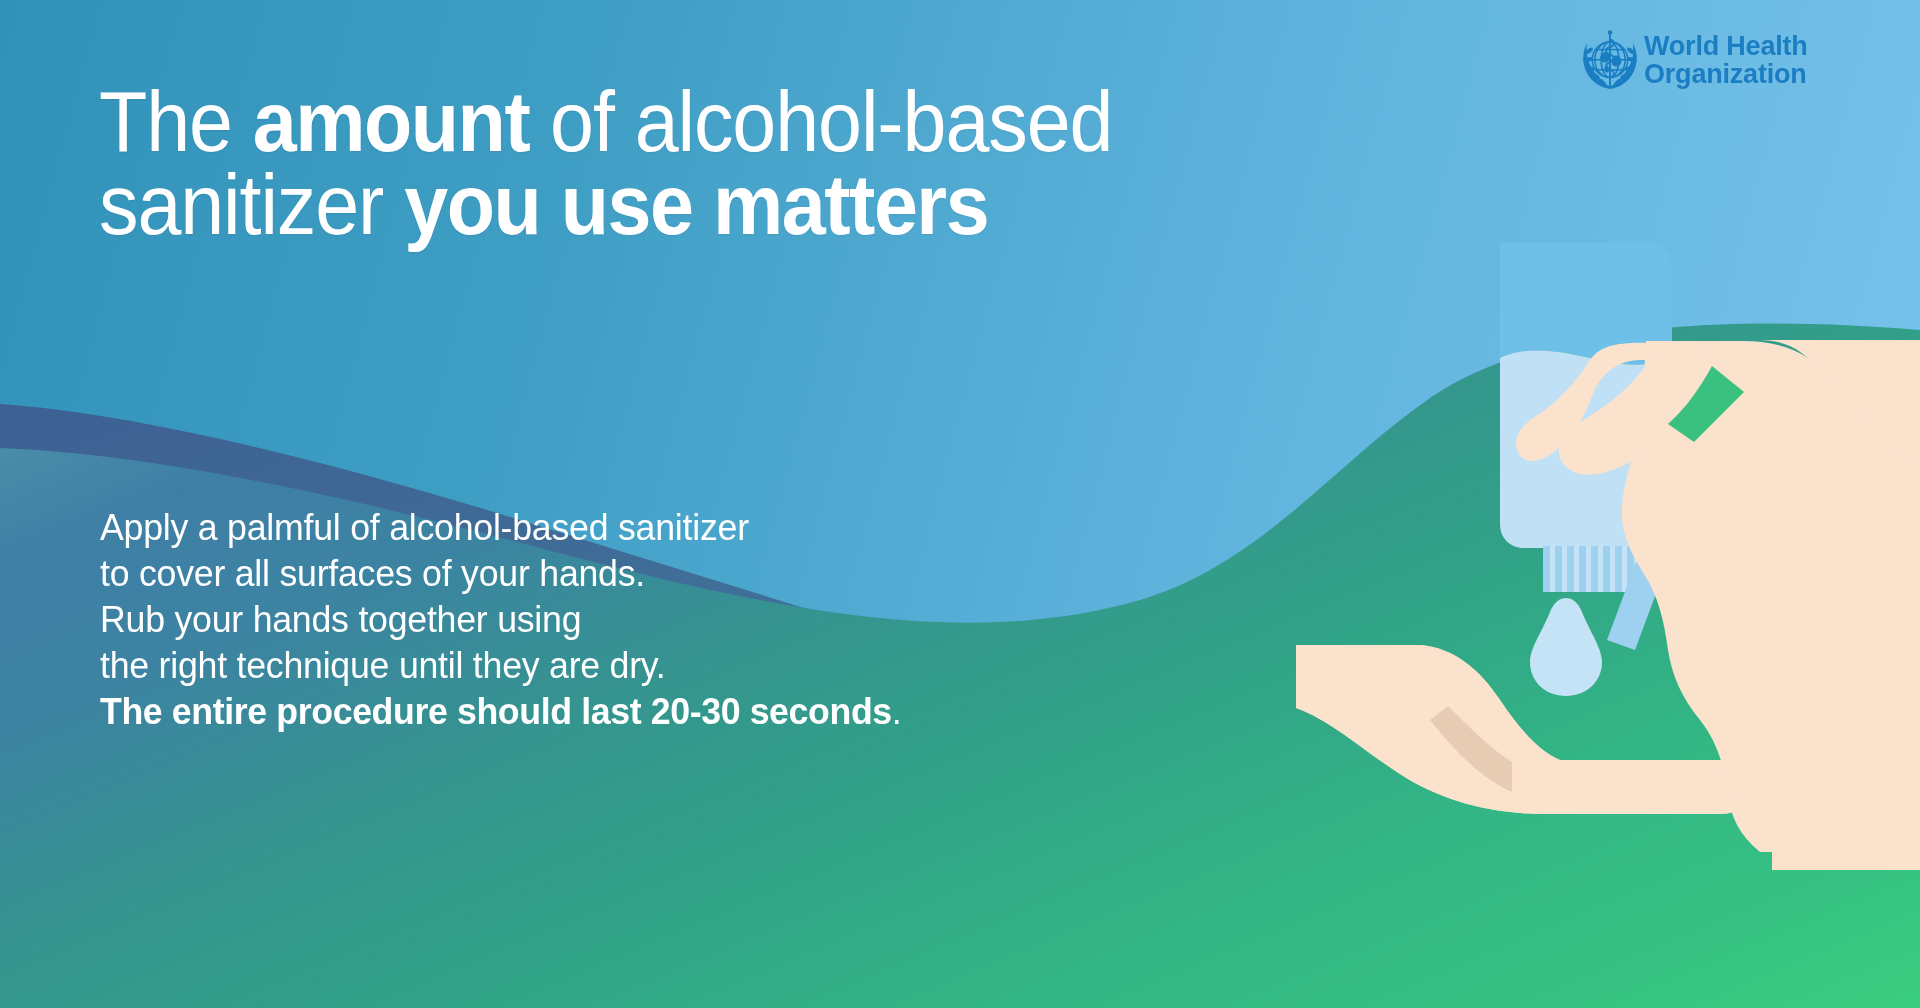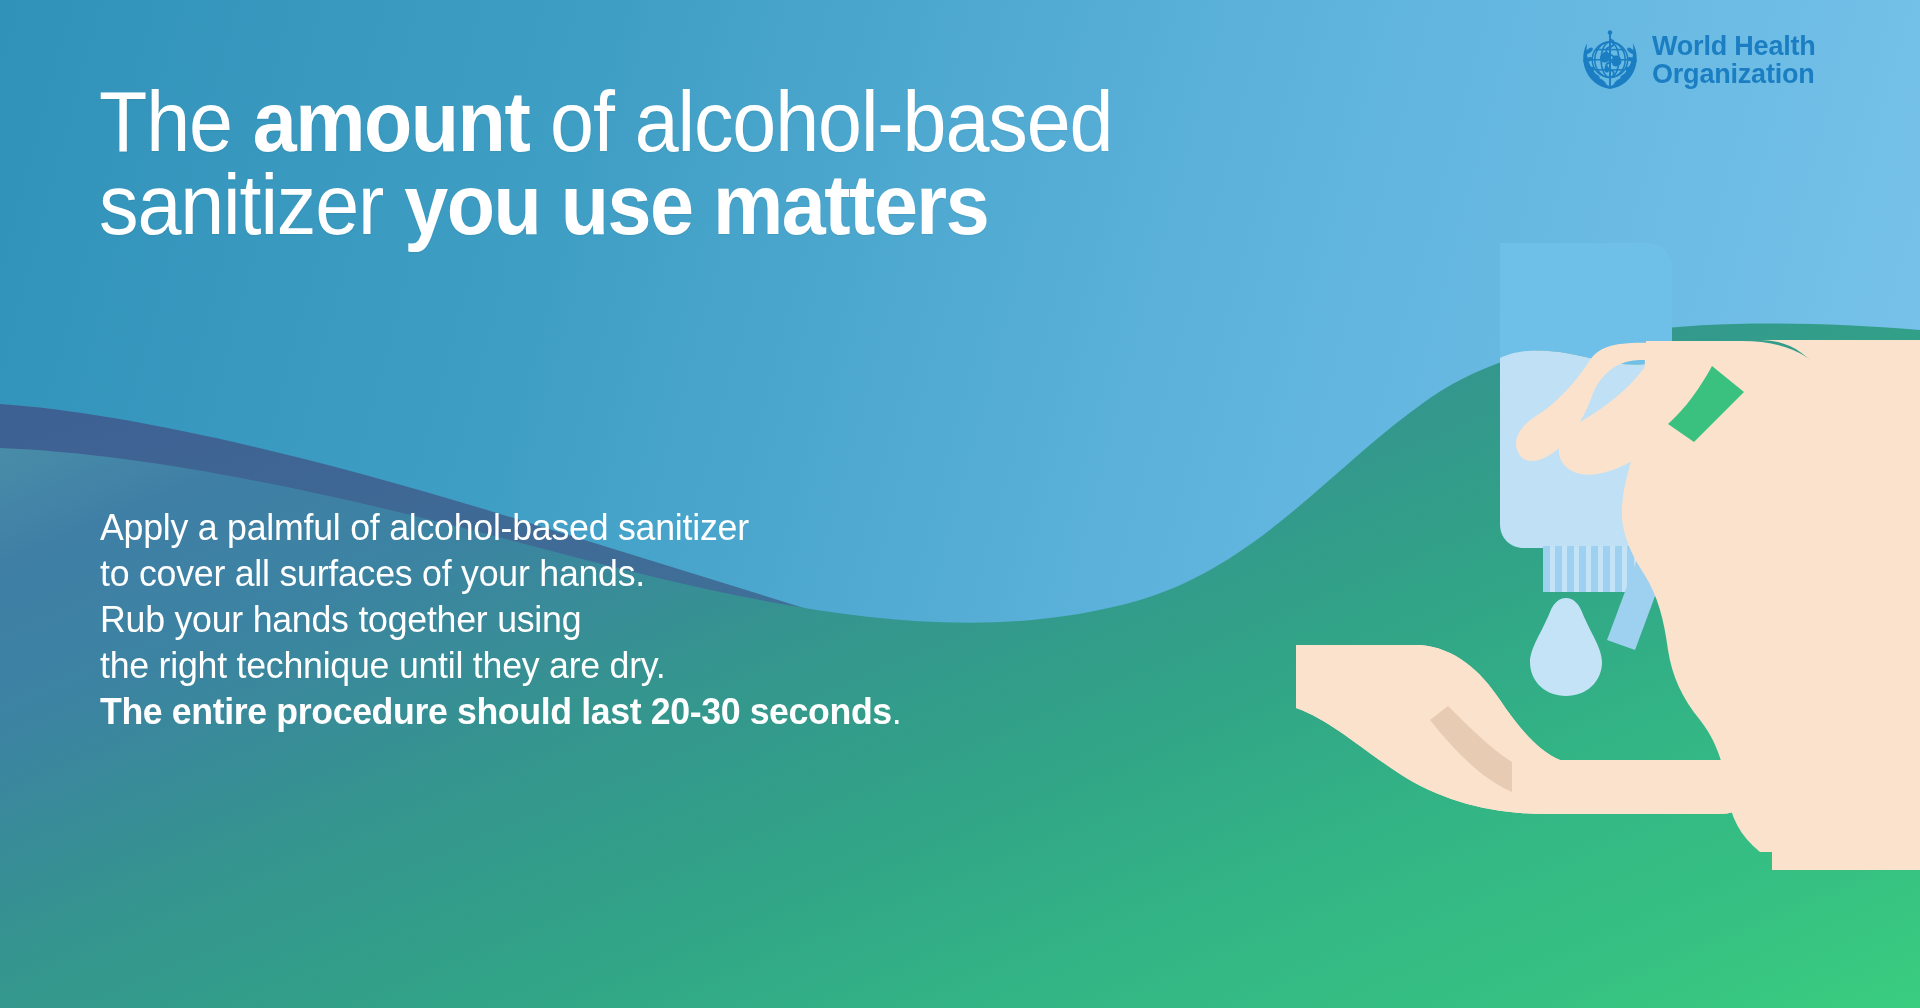--- a/index.html
+++ b/index.html
@@ -15,21 +15,21 @@
   
   .bg-blue{
     position:absolute; inset:0;
     background:linear-gradient(105deg,#3192b9 0%,#3f9ec4 28%,#5fb4dd 62%,#7cc5ed 100%);
   }
   .bg-svg{ position:absolute; inset:0; }
 
   
   .who-logo{
     position:absolute; left:1578px; top:28px;
-    display:flex; align-items:center; gap:10px;
+    display:flex; align-items:center; gap:2px;
   }
   .who-emblem{ width:64px; height:66px; display:block; }
   .who-words{
     color:#1b7ec2;
     font-weight:bold;
     font-size:27px;
     line-height:1.02;
     letter-spacing:-0.2px;
     white-space:nowrap;
   }

